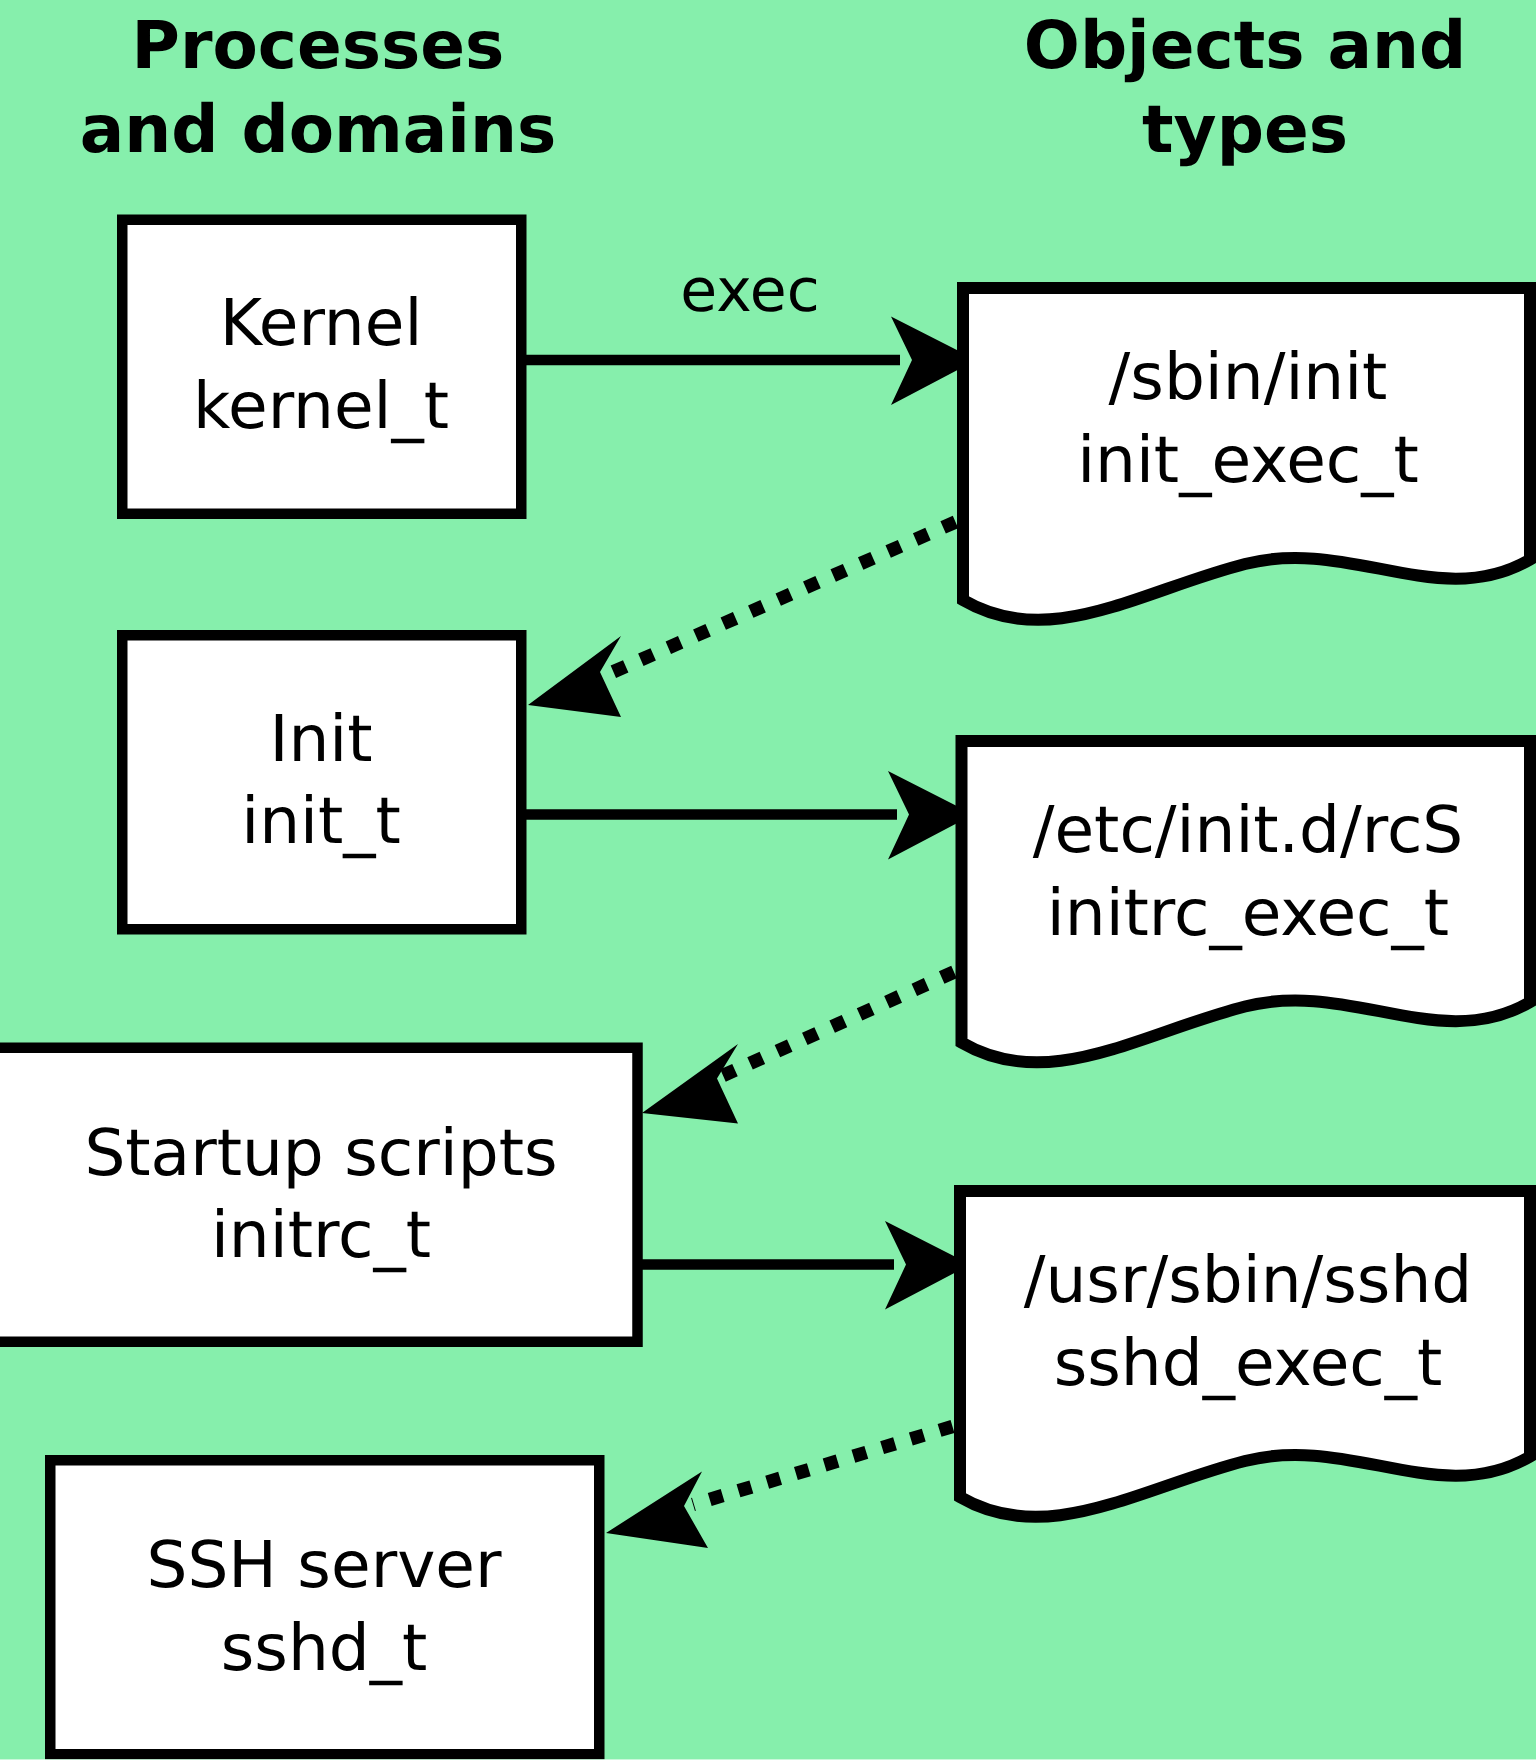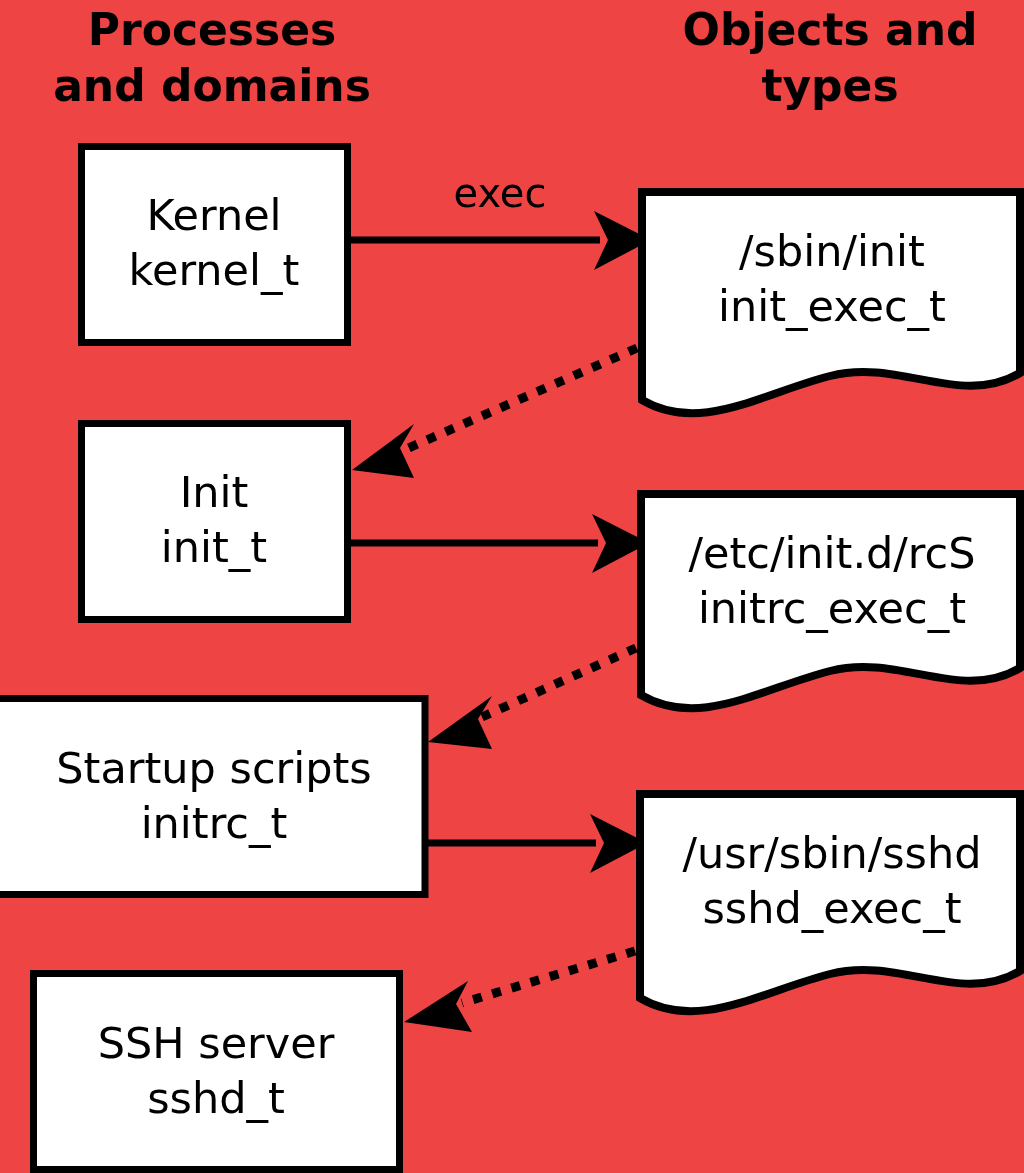--- a/index.html
+++ b/index.html
@@ -7,21 +7,21 @@
     padding: 0;
     background: #ffffff;
   }
   body {
     font-family: "DejaVu Sans", sans-serif;
   }
   #diagram-root {
     position: relative;
     width: 1024px;
     height: 1173px;
-    background: #ef4444;
+    background: #86efac;
     overflow: hidden;
   }
   svg.canvas {
     position: absolute;
     top: 0;
     left: 0;
     width: 1024px;
     height: 1173px;
     display: block;
   }

